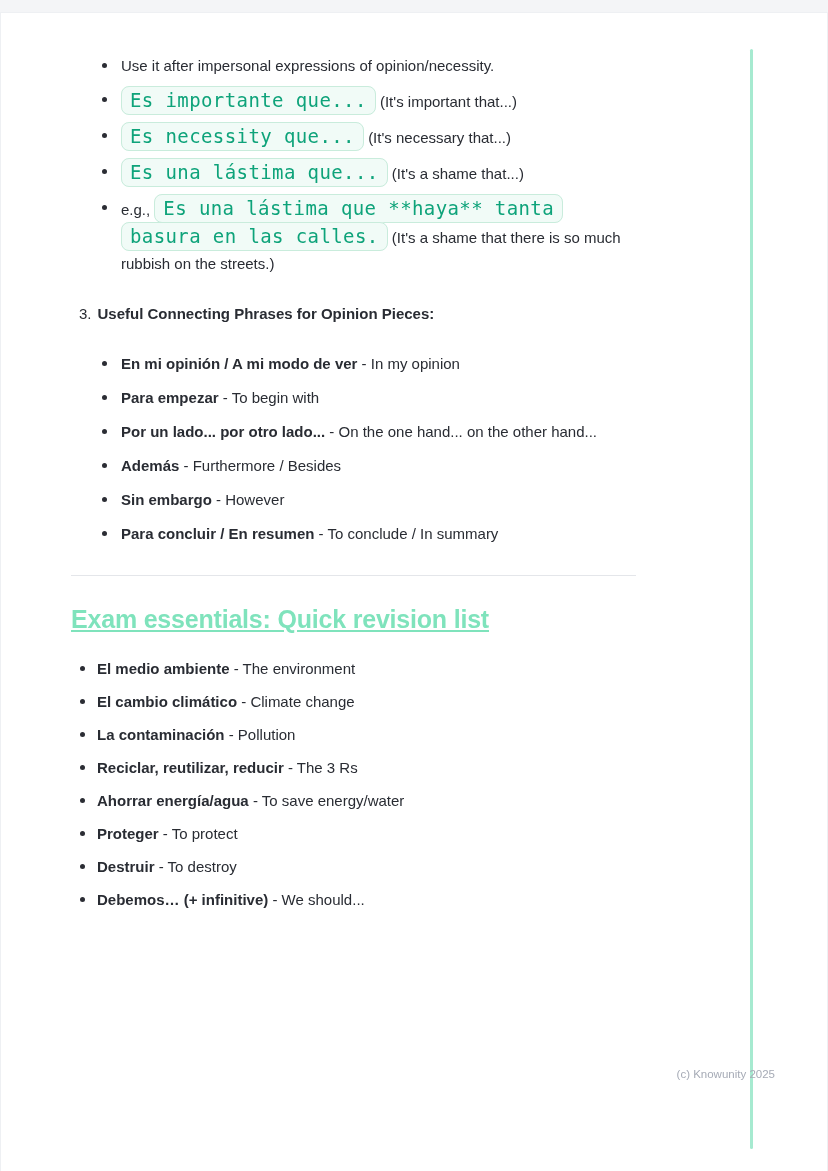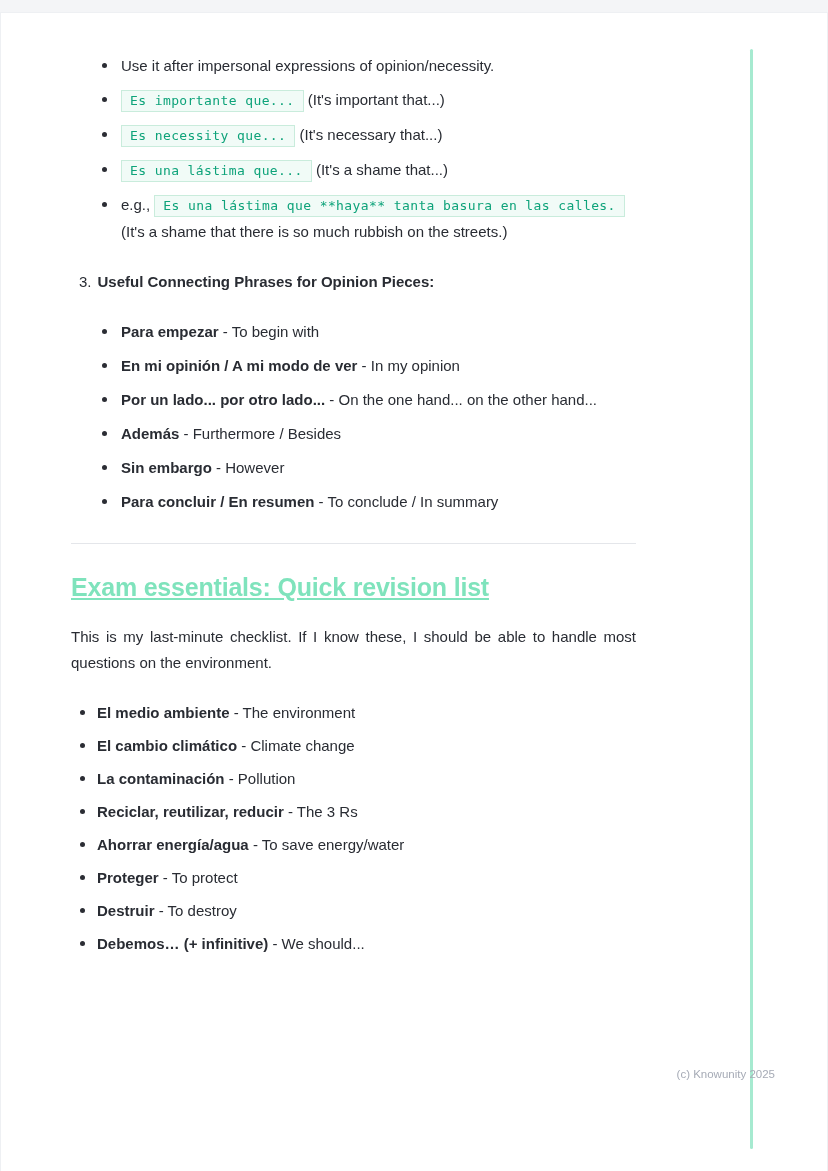--- a/index.html
+++ b/index.html
@@ -57,26 +57,26 @@
     width: 5px;
     height: 5px;
     border-radius: 50%;
     background: #2b2d34;
   }
   b { font-weight: 700; }
 
   
   code.inline-code {
     font-family: "DejaVu Sans Mono", monospace;
-    font-size: 13px;
+    font-size: 19px;
     letter-spacing: 0.4px;
     color: #0ea37a;
     background: #f1fbf7;
     border: 1px solid #c9ecdc;
-    border-radius: 0;
+    border-radius: 8px;
     padding: 2px 8px 3px;
     line-height: 26px;
     -webkit-box-decoration-break: clone;
     box-decoration-break: clone;
   }
 
   
   .numbered-heading {
     display: flex;
     gap: 6px;
@@ -153,33 +153,32 @@
       <li><code class="inline-code">Es una lástima que...</code> <span>(It's a shame that...)</span></li>
       <li><span>e.g.,</span> <code class="inline-code">Es una lástima que **haya** tanta basura en las calles.</code> <span>(It's a shame that there is so much rubbish on the streets.)</span></li>
     </ul>
 
     <div class="numbered-heading">
       <span>3.</span>
       <b>Useful Connecting Phrases for Opinion Pieces:</b>
     </div>
 
     <ul class="deep">
+      <li><b>En mi opinión / A mi modo de ver</b> <span>- In my opinion</span></li>
       <li><b>Para empezar</b> <span>- To begin with</span></li>
-      <li><b>En mi opinión / A mi modo de ver</b> <span>- In my opinion</span></li>
       <li><b>Por un lado... por otro lado...</b> <span>- On the one hand... on the other hand...</span></li>
       <li><b>Además</b> <span>- Furthermore / Besides</span></li>
       <li><b>Sin embargo</b> <span>- However</span></li>
       <li><b>Para concluir / En resumen</b> <span>- To conclude / In summary</span></li>
     </ul>
 
 
     <div class="divider"></div>
 
     <h2 class="mint-heading">Exam essentials: Quick revision list</h2>
-    <p class="intro">This is my last-minute checklist. If I know these, I should be able to handle most questions on the environment.</p>
 
     <ul class="shallow">
       <li><b>El medio ambiente</b> <span>- The environment</span></li>
       <li><b>El cambio climático</b> <span>- Climate change</span></li>
       <li><b>La contaminación</b> <span>- Pollution</span></li>
       <li><b>Reciclar, reutilizar, reducir</b> <span>- The 3 Rs</span></li>
       <li><b>Ahorrar energía/agua</b> <span>- To save energy/water</span></li>
       <li><b>Proteger</b> <span>- To protect</span></li>
       <li><b>Destruir</b> <span>- To destroy</span></li>
       <li><b>Debemos… (+ infinitive)</b> <span>- We should...</span></li>

